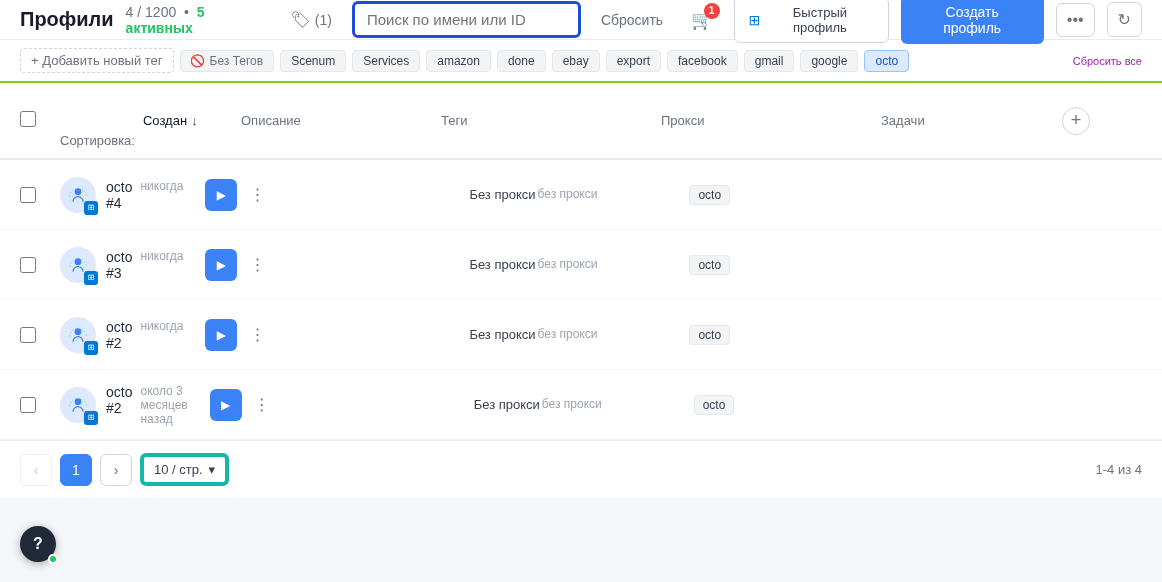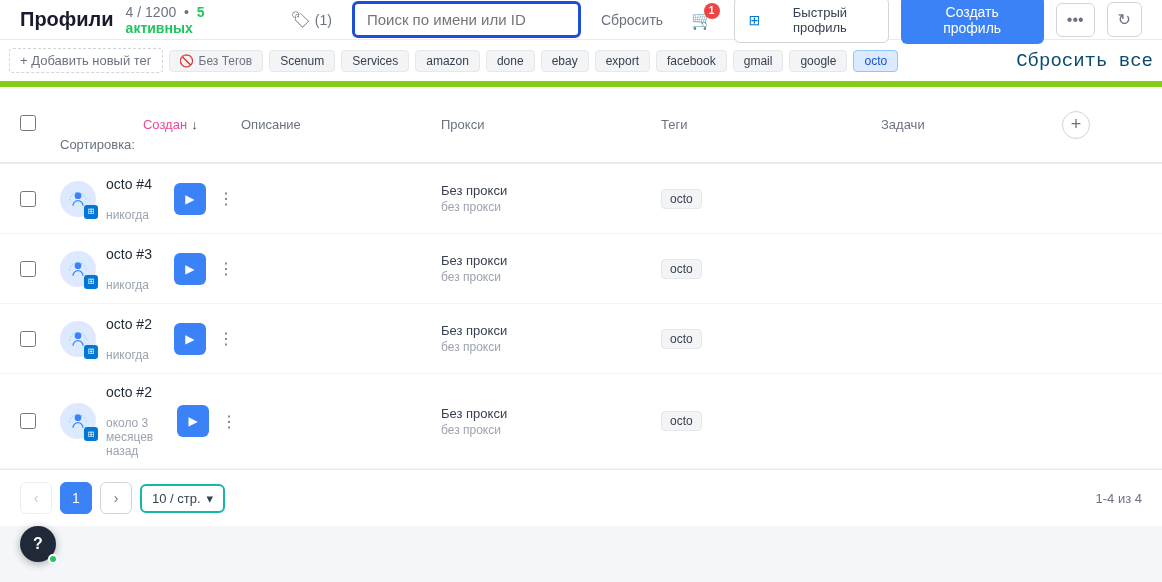--- a/index.html
+++ b/index.html
@@ -150,23 +150,23 @@
       background: #fff;
       cursor: pointer;
       color: #6b7280;
       font-size: 16px;
     }
 
     .tags-bar {
       display: flex;
       align-items: center;
       gap: 6px;
-      padding: 8px 9px;
-      background: #fff;
-      border-bottom: 6px solid #84cc16;
+      padding: 8px 20px;
+      background: #fff;
+      border-bottom: 2px solid #84cc16;
       flex-wrap: nowrap;
       overflow-x: auto;
     }
 
     .add-tag-btn {
       display: flex;
       align-items: center;
       gap: 4px;
       padding: 4px 10px;
       border: 1px dashed #d1d5db;
@@ -205,24 +205,23 @@
       background: #dbeafe;
       color: #1d4ed8;
       border: 1px solid #93c5fd;
     }
 
     .reset-all-btn {
       margin-left: auto;
       background: transparent;
       border: none;
       cursor: pointer;
-      color: #0c4a6e;
-      font-size: 19px;
+      color: #a21caf;
+      font-size: 11px;
       white-space: nowrap;
-      font-family: Liberation Mono, monospace;
     }
 
     .table-container {
       background: #fff;
       margin: 0;
     }
 
     .table-header {
       display: grid;
       grid-template-columns: 40px 1fr 200px 220px 220px 1fr 80px;
@@ -246,21 +245,21 @@
       color: #374151;
     }
 
     .sort-label {
       color: #6b7280;
       margin-right: 4px;
       margin-top: 40px;
     }
 
     .sort-active {
-      color: #ec4899;
+      color: #0f172a;
     }
 
     .table-row {
       display: grid;
       grid-template-columns: 40px 1fr 200px 220px 220px 1fr 80px;
       padding: 10px 20px;
       border-bottom: 1px solid #f3f4f6;
       align-items: center;
       background: #fff;
       min-height: 70px;
@@ -313,22 +312,21 @@
       height: 14px;
       display: flex;
       align-items: center;
       justify-content: center;
       font-size: 8px;
       color: white;
     }
 
     .profile-info {
       display: flex;
-      flex-direction: column;
-      gap: 16px;
+      gap: 8px;
     }
 
     .profile-name {
       font-size: 14px;
       font-weight: 500;
       color: #1f2937;
     }
 
     .profile-date {
       font-size: 12px;
@@ -366,21 +364,21 @@
       align-items: center;
     }
 
     .description-cell {
       color: #9ca3af;
       font-size: 13px;
     }
 
     .proxy-cell {
       display: flex;
-      flex-direction: column;
+      flex-direction: row;
       gap: 2px;
     }
 
     .proxy-label {
       font-size: 13px;
       color: #374151;
     }
 
     .proxy-sub {
       font-size: 12px;
@@ -448,21 +446,21 @@
       color: white;
       border-color: #3b82f6;
     }
     .pagination-btn:disabled { opacity: 0.4; cursor: not-allowed; }
 
     .page-size-select {
       display: flex;
       align-items: center;
       gap: 6px;
       padding: 5px 10px;
-      border: 2px solid #14b8a6;
+      border: 4px solid #14b8a6;
       border-radius: 6px;
       background: #fff;
       cursor: pointer;
       font-size: 13px;
       color: #374151;
     }
 
     .total-info {
       margin-left: auto;
       font-size: 13px;
@@ -561,22 +559,22 @@
   <div class="table-header">
     <div class="th">
       <input type="checkbox" class="checkbox" style="">
     </div>
     <div class="th sortable">
       <span class="sort-label">Сортировка:</span>
       <span class="sort-active">Создан</span>
       <span>↓</span>
     </div>
     <div class="th">Описание</div>
+    <div class="th">Теги</div>
     <div class="th">Прокси</div>
-    <div class="th">Теги</div>
     <div class="th">Задачи</div>
     <div class="th">
       <button class="add-task-btn">+</button>
     </div>
   </div>
 
   <div id="table-body">
       <div class="table-row">
       <div class="checkbox-cell">
         <input type="checkbox" class="checkbox" style="">

